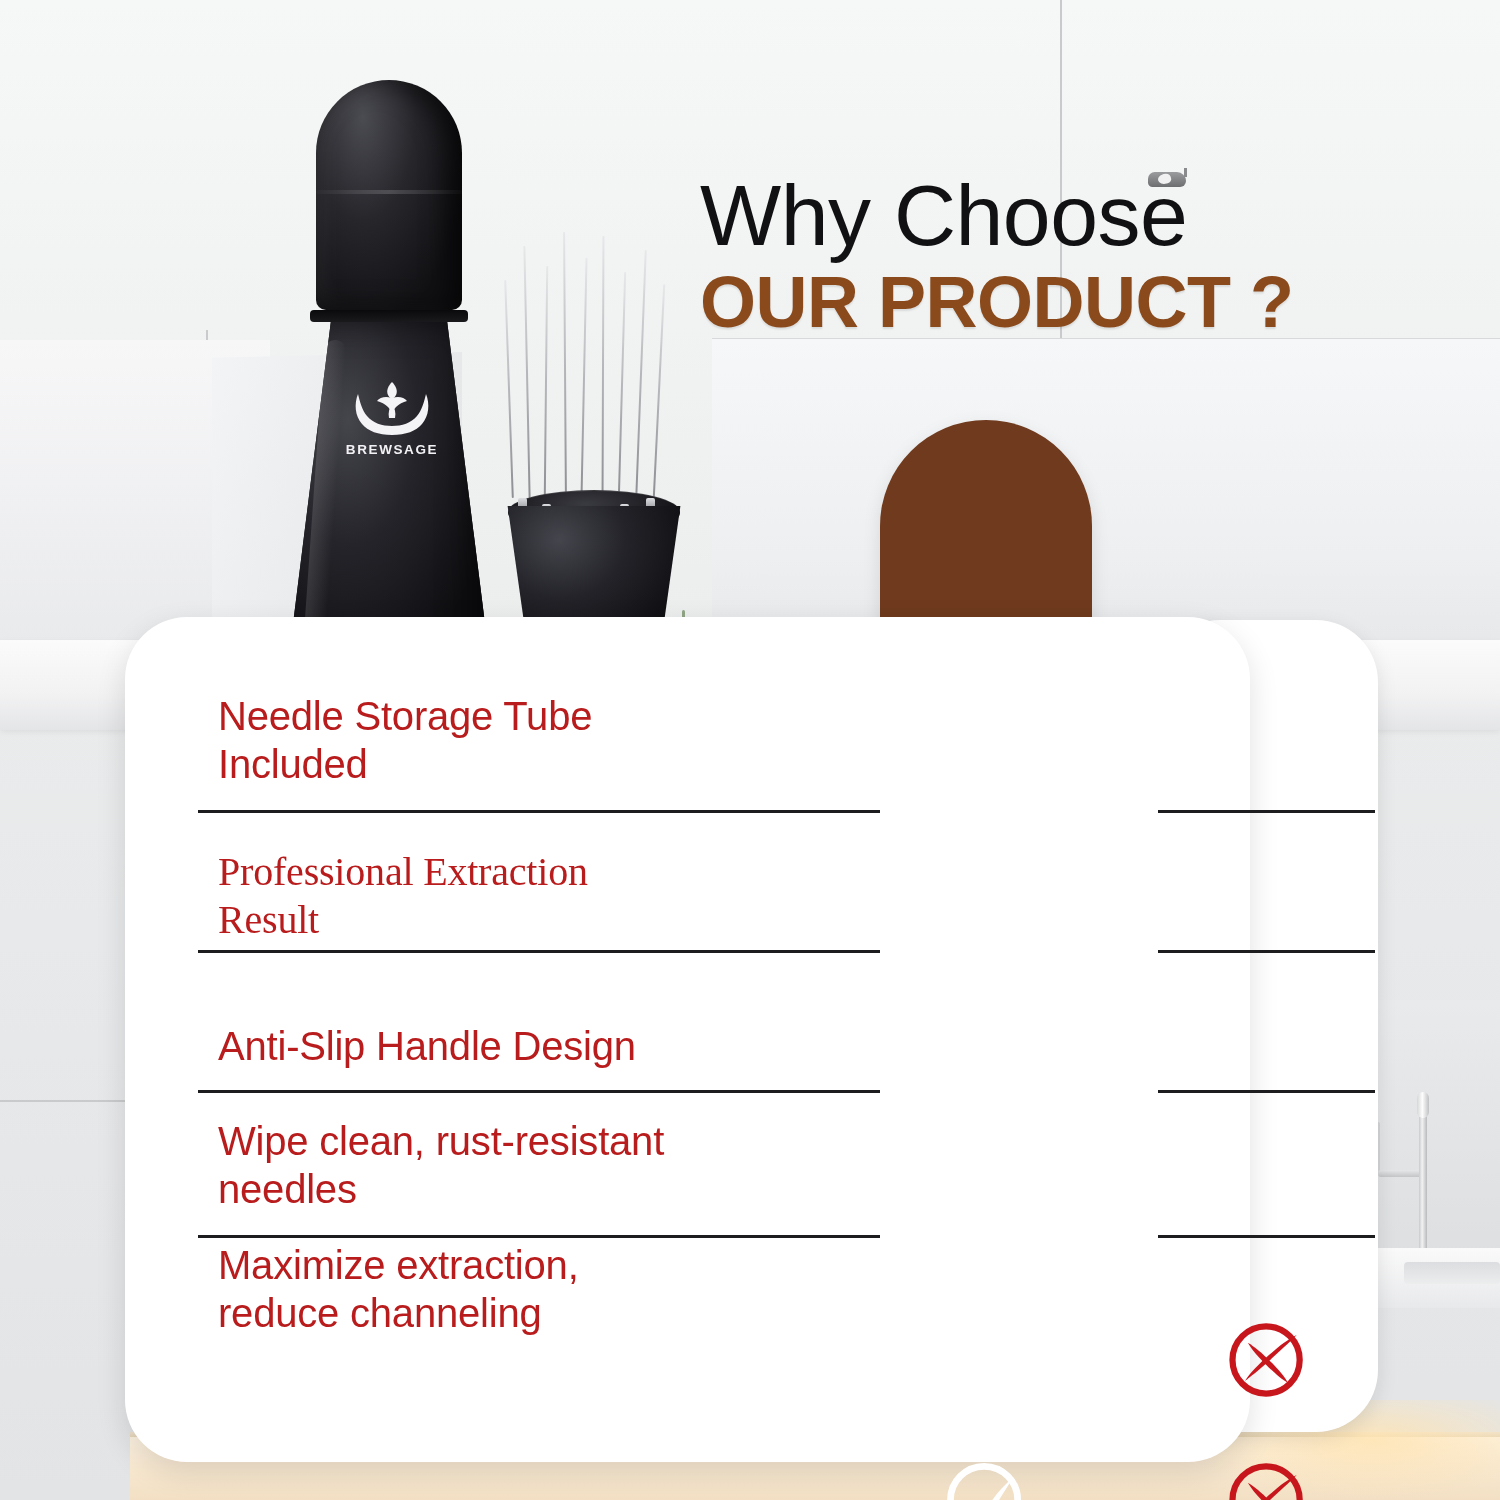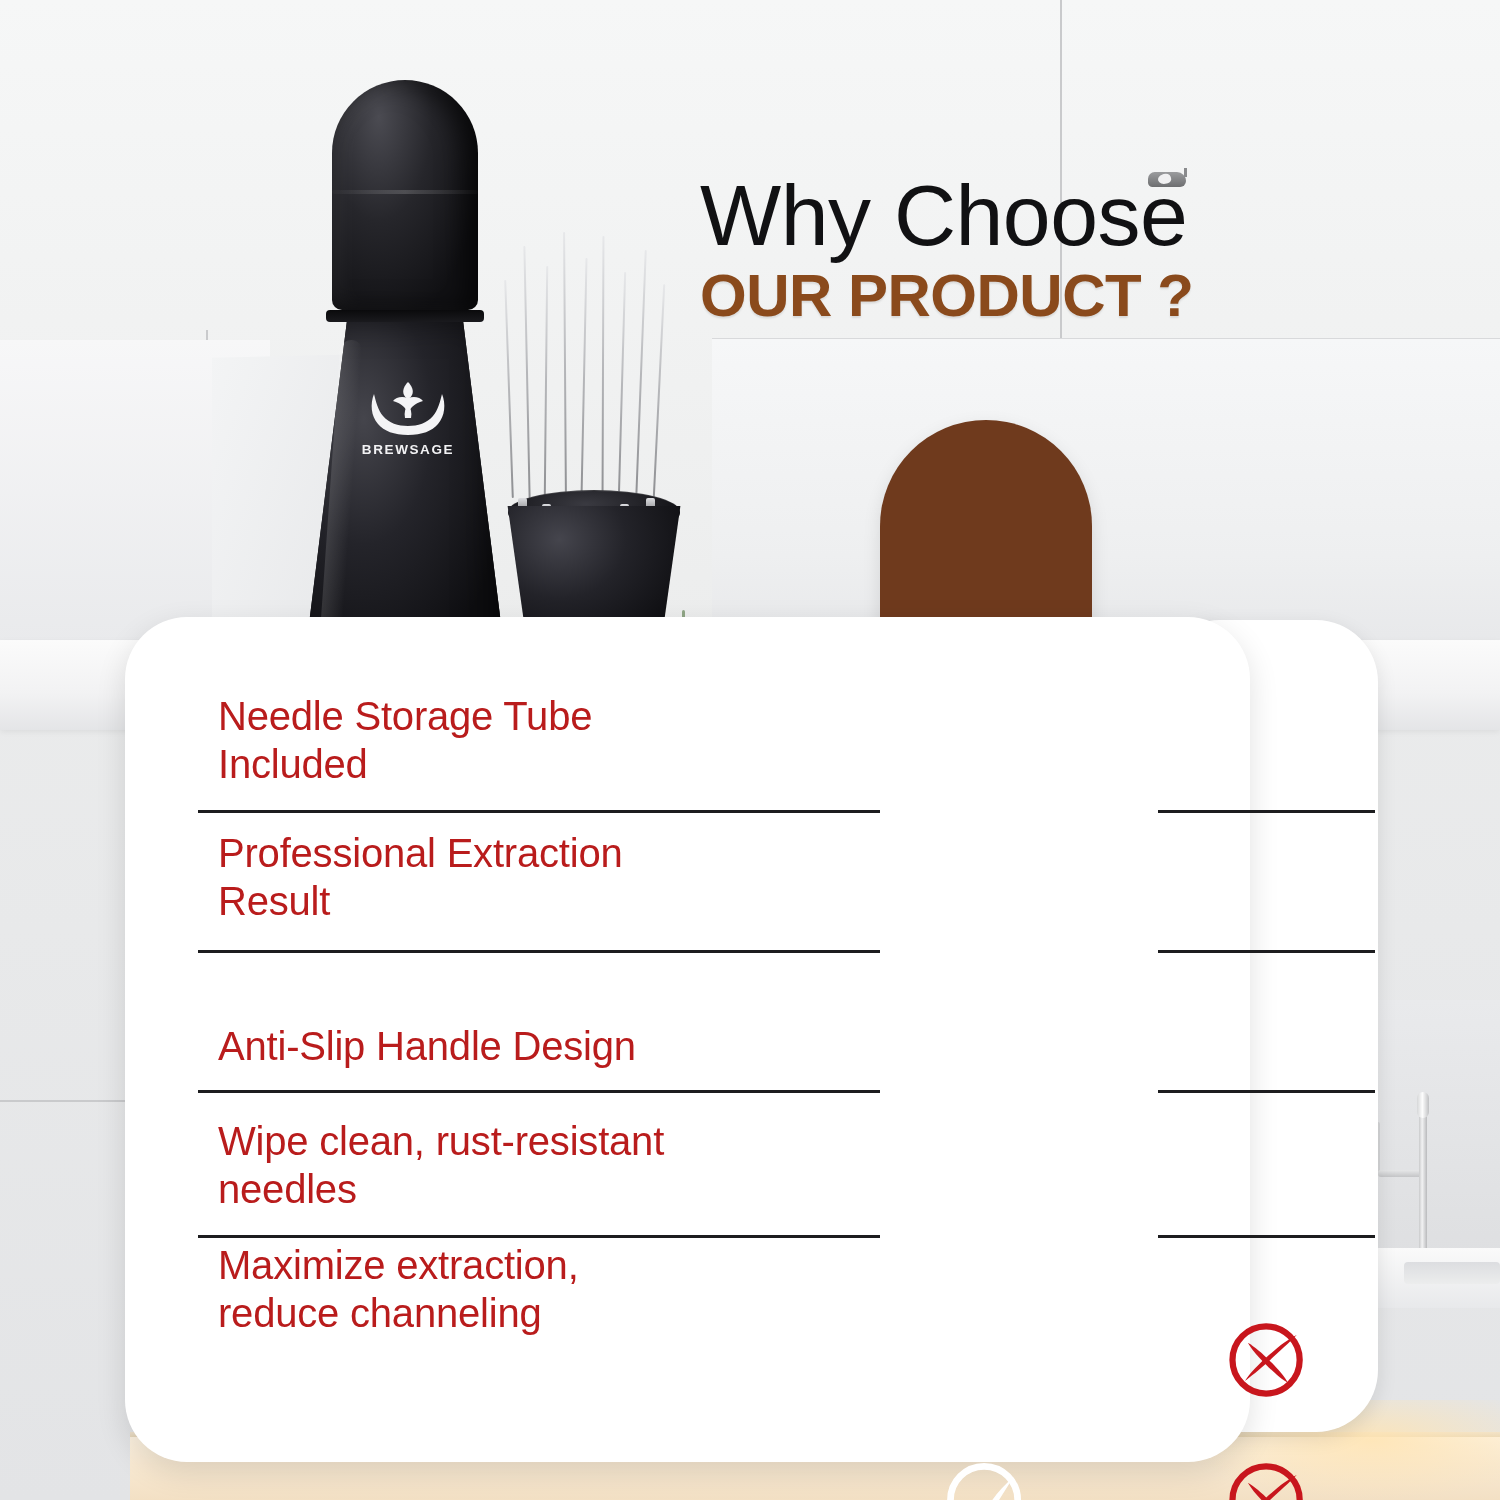--- a/index.html
+++ b/index.html
@@ -59,21 +59,21 @@
   .sensor{position:absolute;left:1148px;top:168px;width:44px;height:22px;}
   .sensor-body{position:absolute;left:0;top:4px;width:38px;height:15px;
     background:linear-gradient(180deg,#9b9c9e,#6d6e70);border-radius:9px 12px 8px 6px;}
   .sensor-hi{position:absolute;left:10px;top:6px;width:13px;height:10px;
     background:#f1f1f2;border-radius:50% 50% 40% 60%;transform:rotate(-18deg);}
   .sensor-stem{position:absolute;left:36px;top:0px;width:3px;height:9px;background:#8a8b8d;}
 
   
   .product{position:absolute;left:240px;top:80px;width:460px;height:600px;}
 
-  .tube{position:absolute;left:56px;top:0px;width:210px;height:600px;}
+  .tube{position:absolute;left:40px;top:0px;width:210px;height:600px;}
   .tube-cap{position:absolute;left:36px;top:0px;width:146px;height:230px;
     background:
       radial-gradient(ellipse at 32% 16%,#4b4b52 0%,#26262b 38%,#111114 78%),
       #141417;
     border-radius:73px 73px 10px 10px;
     box-shadow:inset -14px 0 26px rgba(0,0,0,.65), inset 10px 0 20px rgba(255,255,255,.05);}
   .tube-cap-seam{position:absolute;left:36px;top:110px;width:146px;height:4px;
     background:linear-gradient(90deg,rgba(255,255,255,.02),rgba(255,255,255,.17),rgba(255,255,255,.02));
     border-radius:2px;}
   .tube-gap{position:absolute;left:30px;top:230px;width:158px;height:12px;
@@ -113,21 +113,21 @@
     border-radius:66px/17px;}
   .needle-seat{position:absolute;width:9px;height:11px;
     background:linear-gradient(180deg,#dcdde0,#9a9b9e);border-radius:2px;}
   .herb{position:absolute;left:172px;top:408px;width:46px;height:78px;}
   .herb span{position:absolute;background:#8fa585;border-radius:2px;}
 
   
   .headline{position:absolute;left:700px;top:172px;width:760px;text-align:left;}
   .headline .l1{font-size:86px;font-weight:400;color:#111113;letter-spacing:-0.5px;
     line-height:1.02;font-family:"Liberation Sans",sans-serif;}
-  .headline .l2{font-size:60px;font-weight:700;color:#8a4a1c;letter-spacing:-0.5px;
+  .headline .l2{font-size:72px;font-weight:700;color:#8a4a1c;letter-spacing:-0.5px;
     line-height:1.08;margin-top:4px;font-family:"Liberation Sans",sans-serif;
     text-shadow:0 2px 2px rgba(0,0,0,.10);}
 
   
   .col-ours{position:absolute;left:880px;top:420px;width:212px;height:1016px;
     background:#6f3a1d;border-radius:106px 106px 106px 106px;
     box-shadow:0 6px 18px rgba(0,0,0,.10);}
   .col-theirs{position:absolute;left:1158px;top:620px;width:220px;height:812px;
     background:#ffffff;border-radius:62px;
     box-shadow:0 6px 20px rgba(0,0,0,.10);}
@@ -261,21 +261,21 @@
         <circle cx="48" cy="52" r="35" fill="none" stroke="#c8161d" stroke-width="6.5"></circle>
         <path d="M29 34 C36 38 44 45 52 53 C60 61 67 69 71 76 C65 73 56 65 48 57 C40 49 33 41 29 34 Z" fill="#c8161d"></path>
         <path d="M80 26 C72 34 61 44 51 53 C41 62 31 70 26 74 C31 66 41 56 51 47 C62 37 73 29 80 26 Z" fill="#c8161d"></path>
       </svg>
     </div>
     <div class="divider divider-a" style="top:193px;"></div>
     <div class="divider divider-b" style="top:193px;"></div>
     <div class="divider-gap" style="top:191px;"></div>
 
     <div>
-      <div class="row-text" style="top:212px;">Professional Extraction<br>Result</div>
+      <div class="row-text" style="top:231px;font-family:Liberation Serif, serif;">Professional Extraction<br>Result</div>
       <svg class="mark mark-ok" style="top:833px;" viewBox="0 0 100 100">
         <circle cx="48" cy="52" r="35" fill="none" stroke="#ffffff" stroke-width="7"></circle>
         <path d="M30 54 C34 51 38 53 41 60 C43 65 44 70 45 74 C51 58 62 42 79 28 C66 47 55 66 49 80 C47 84 43 84 41 79 C38 70 34 62 30 54 Z" fill="#ffffff"></path>
       </svg>
       <svg class="mark mark-no" style="top:833px;" viewBox="0 0 100 100">
         <circle cx="48" cy="52" r="35" fill="none" stroke="#c8161d" stroke-width="6.5"></circle>
         <path d="M29 34 C36 38 44 45 52 53 C60 61 67 69 71 76 C65 73 56 65 48 57 C40 49 33 41 29 34 Z" fill="#c8161d"></path>
         <path d="M80 26 C72 34 61 44 51 53 C41 62 31 70 26 74 C31 66 41 56 51 47 C62 37 73 29 80 26 Z" fill="#c8161d"></path>
       </svg>
     </div>

